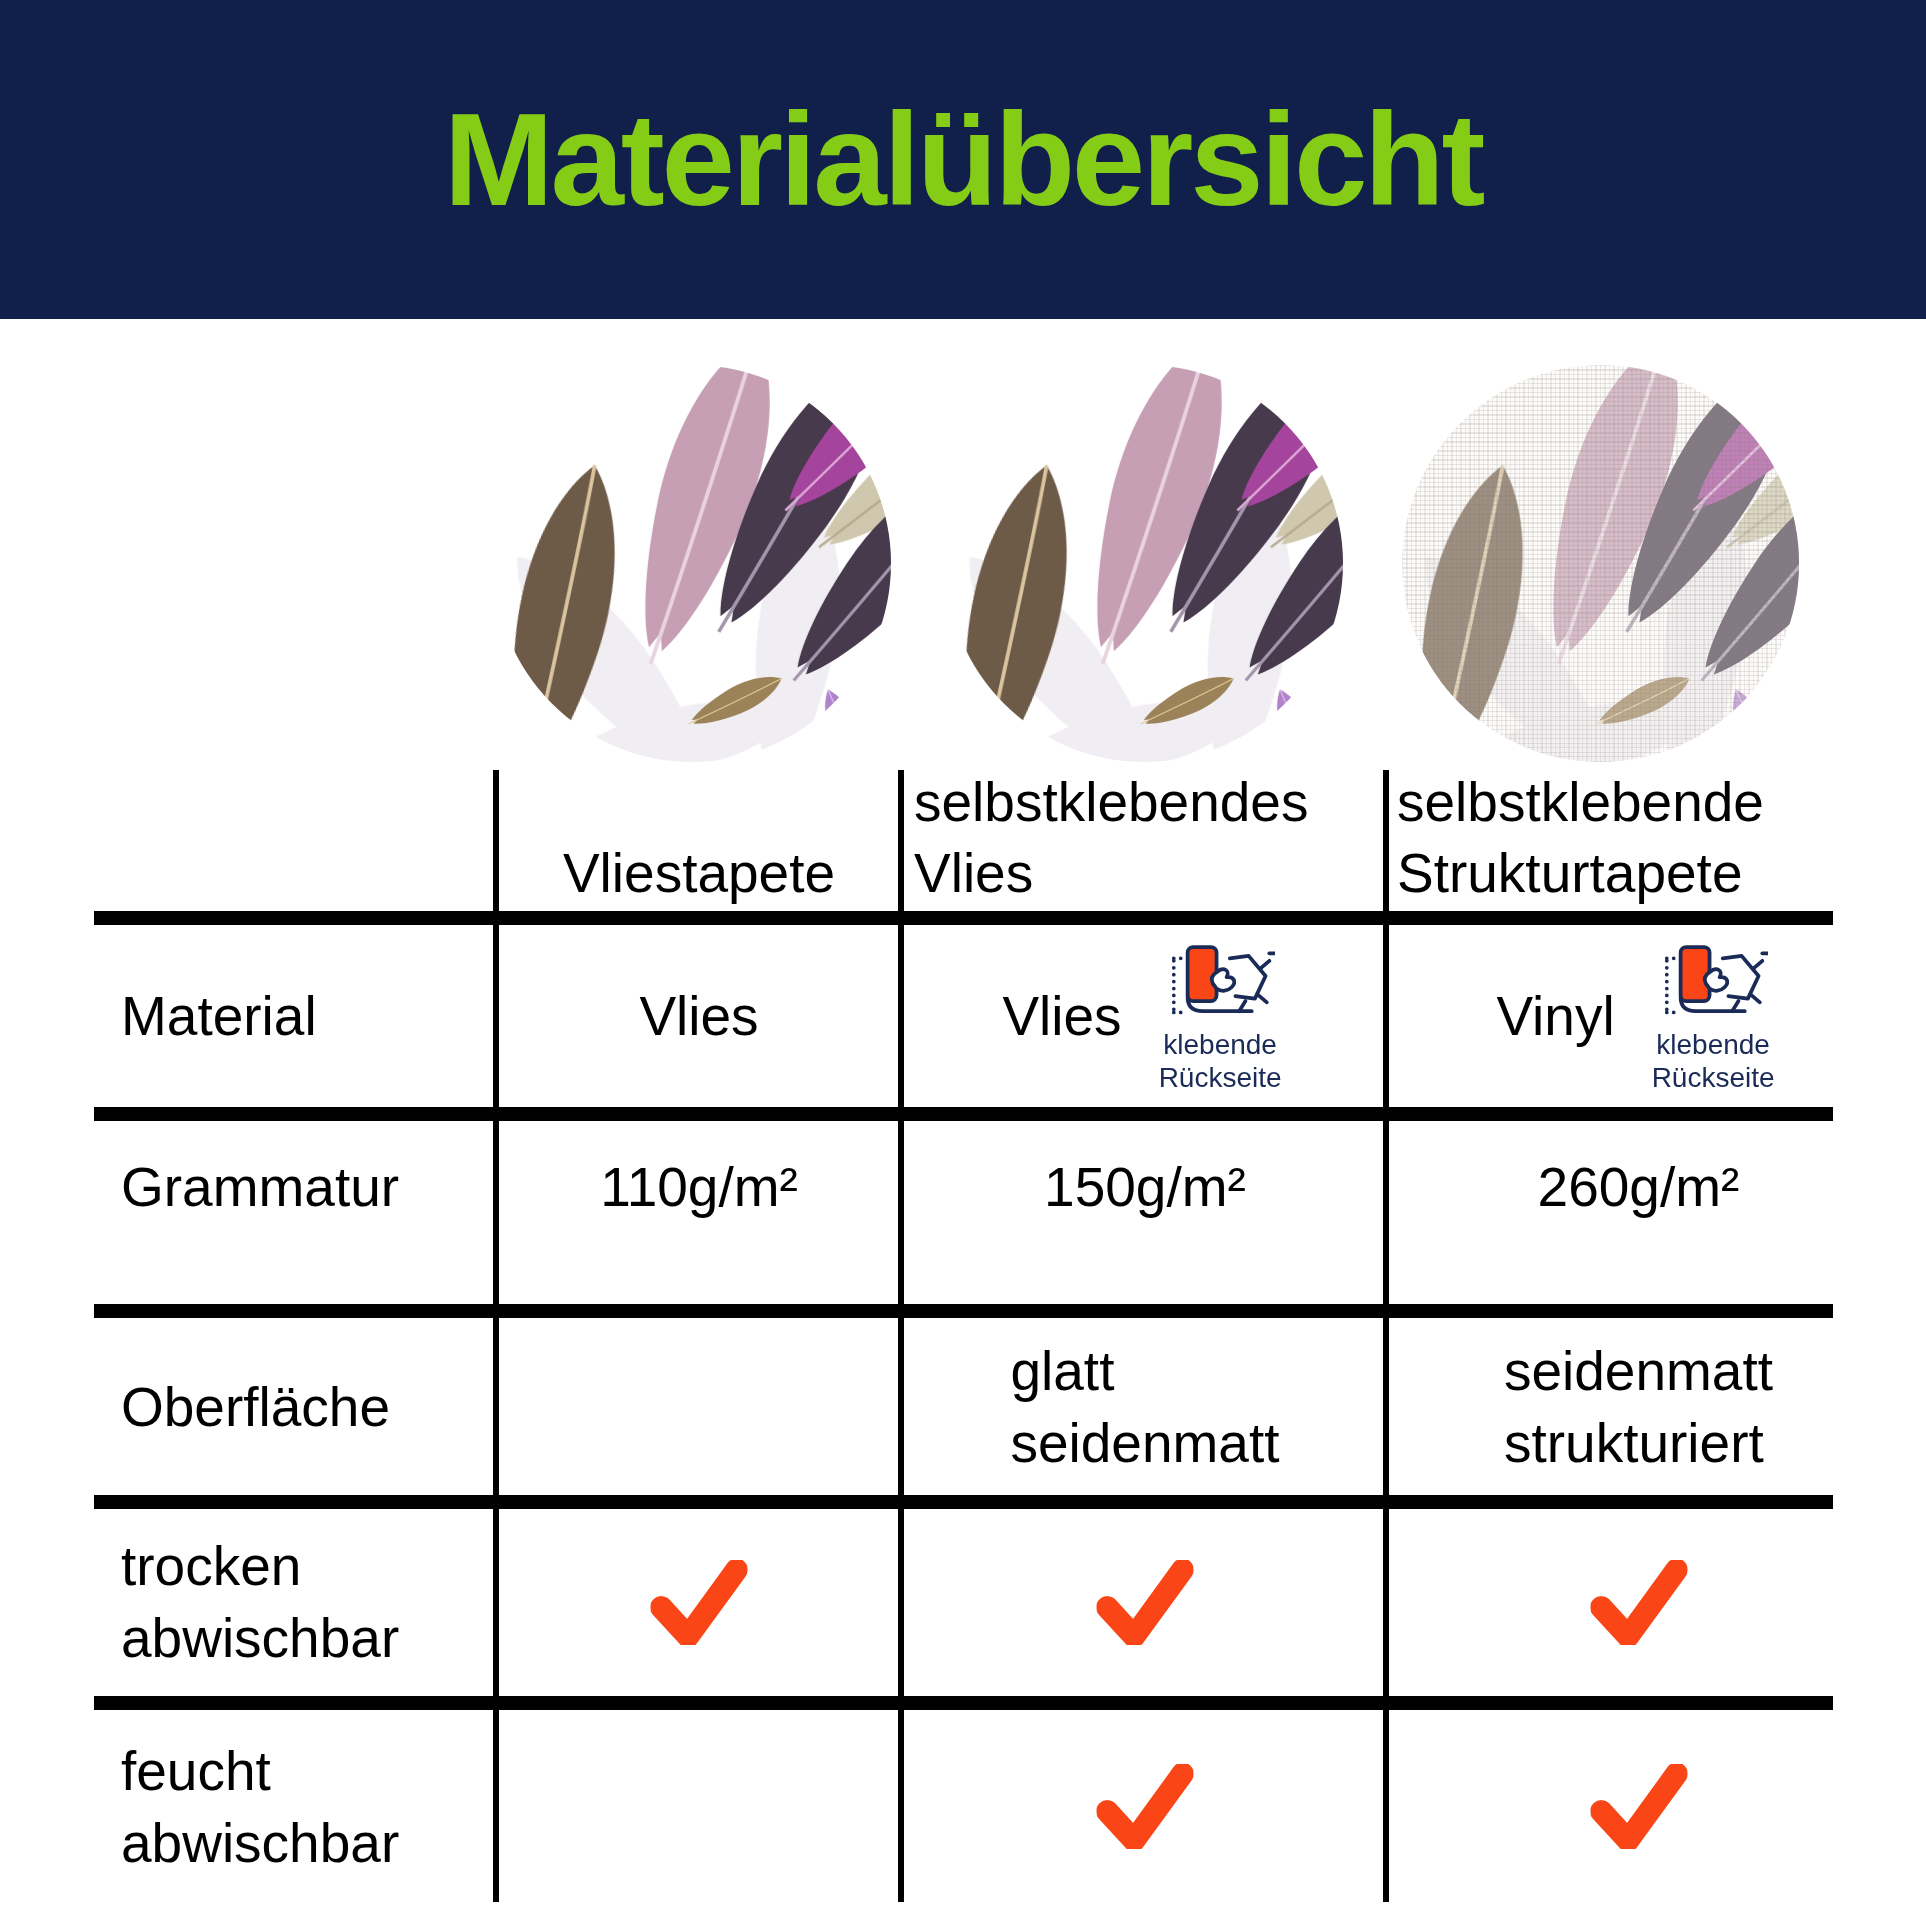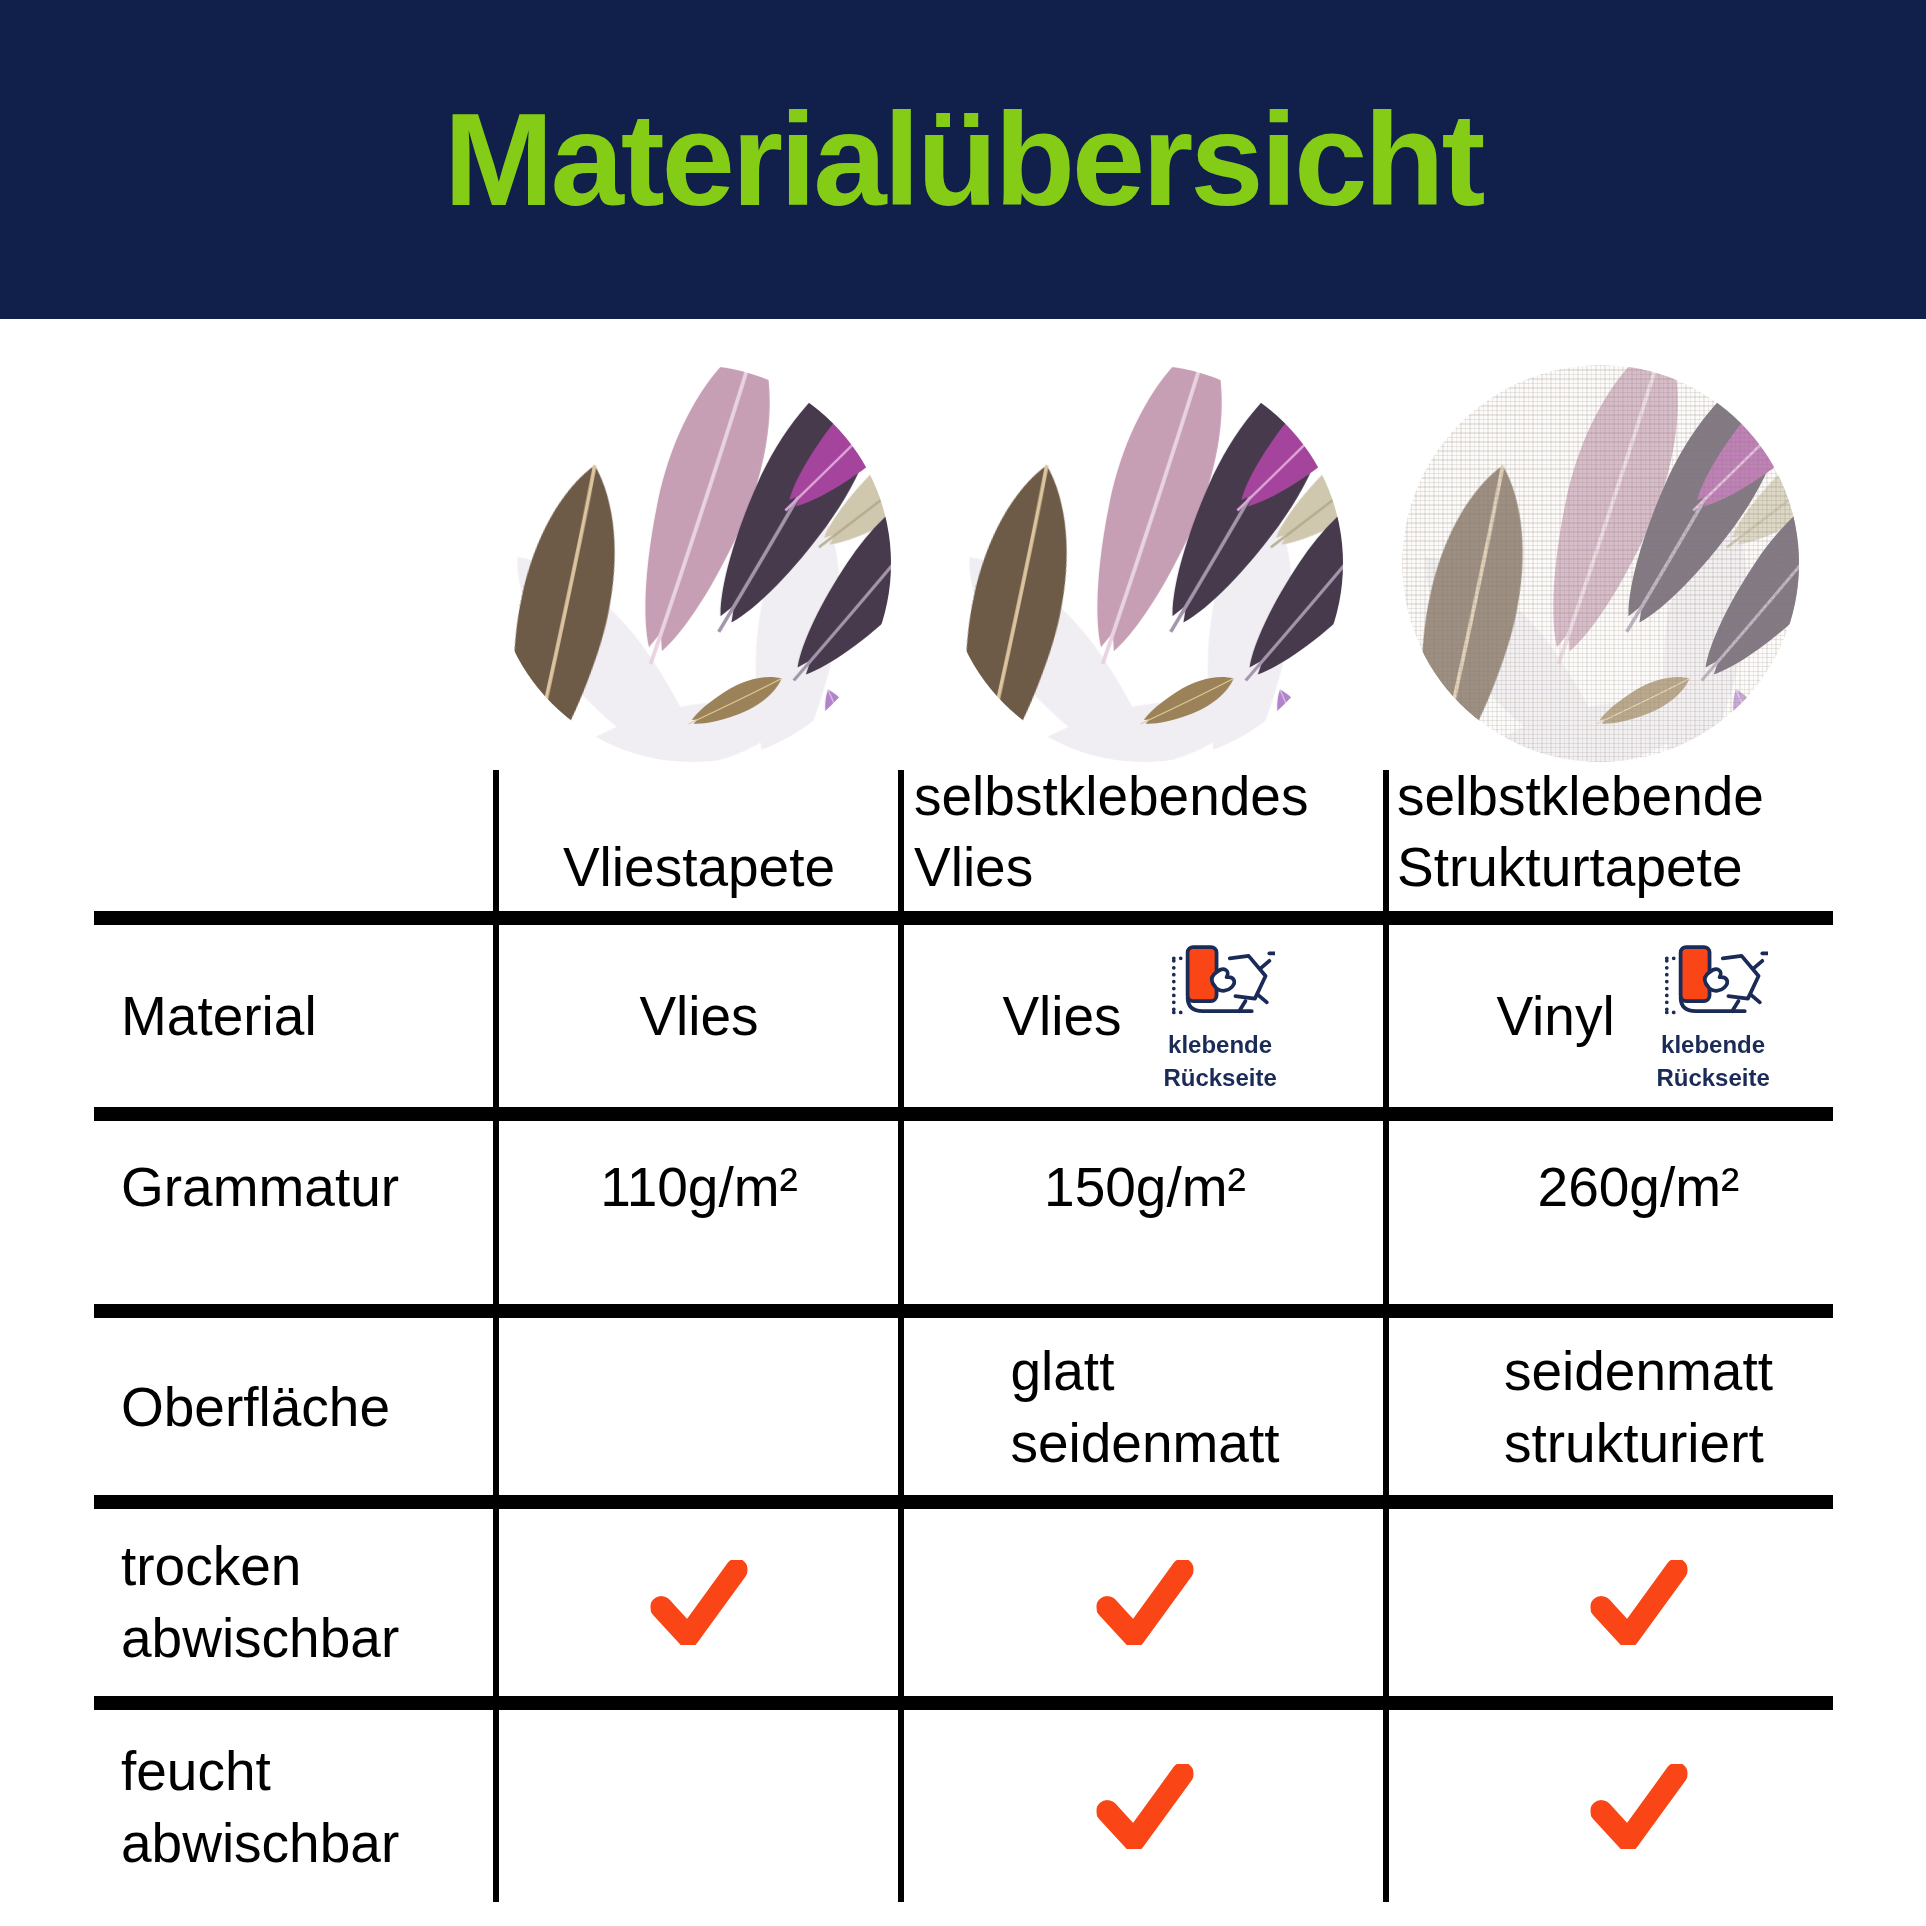--- a/index.html
+++ b/index.html
@@ -47,30 +47,30 @@
   .r-trocken{top:1509px;height:186px}
   .r-feucht{top:1710px;height:193px}
 
   .label{left:121px;width:360px;justify-content:flex-start;text-align:left}
   .stack{display:flex;flex-direction:column;align-items:flex-start;text-align:center}
   .stack.center{align-items:flex-start;text-align:center}
 
   
   .hcell{position:absolute;top:770px;height:141px;display:flex;flex-direction:column;
          justify-content:flex-end;align-items:flex-start;font-size:55px;line-height:71px;
-         padding-bottom:8px;box-sizing:border-box;text-align:left}
+         padding-bottom:2px;box-sizing:border-box;text-align:left}
   #hcell-1{left:501px;width:396px;align-items:center;text-align:center;}
   #hcell-2{left:914px;width:462px}
   #hcell-3{left:1397px;width:488px}
 
   
   .valrow{display:flex;align-items:center;justify-content:center;gap:31px}
   .badge{display:flex;flex-direction:column;align-items:center;width:135px}
   .badge .bicon{width:110px;height:89px}
-  .badge .bl{font-size:24px;line-height:33px;font-weight:bold;color:#1B2B57;text-align:left;white-space:nowrap}
+  .badge .bl{font-size:28px;line-height:33px;font-weight:normal;color:#1B2B57;text-align:left;white-space:nowrap}
 
   .check{width:98px;height:85px}
 </style>
 </head>
 <body>
 
 <svg width="0" height="0" style="position:absolute" aria-hidden="true">
   <defs>
     <path id="leafp" d="M0,-172 C36,-132 54,-58 45,24 C38,86 24,142 7,170 L0,152 L-7,170 C-24,142 -38,86 -45,24 C-54,-58 -36,-132 0,-172 Z"></path>
     <g id="feather-pink">

